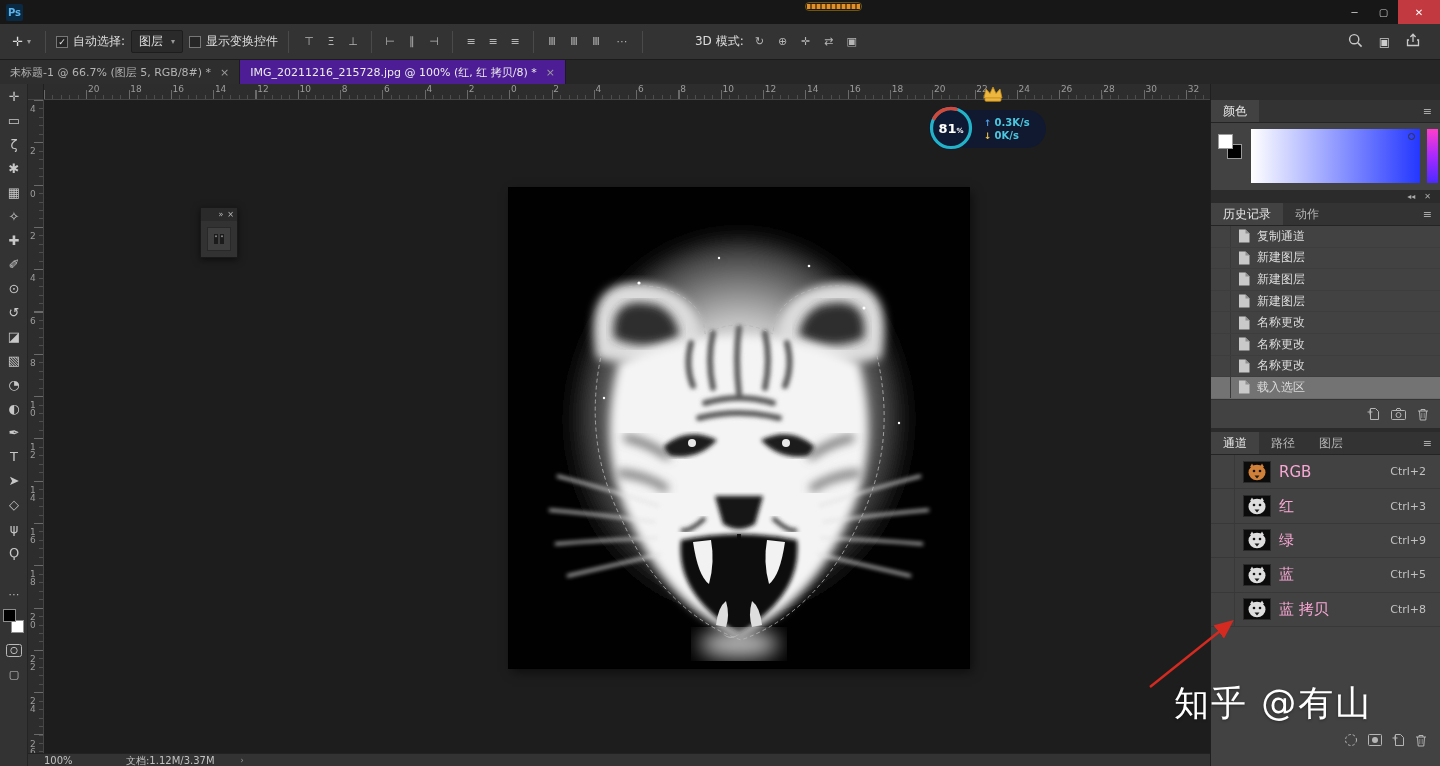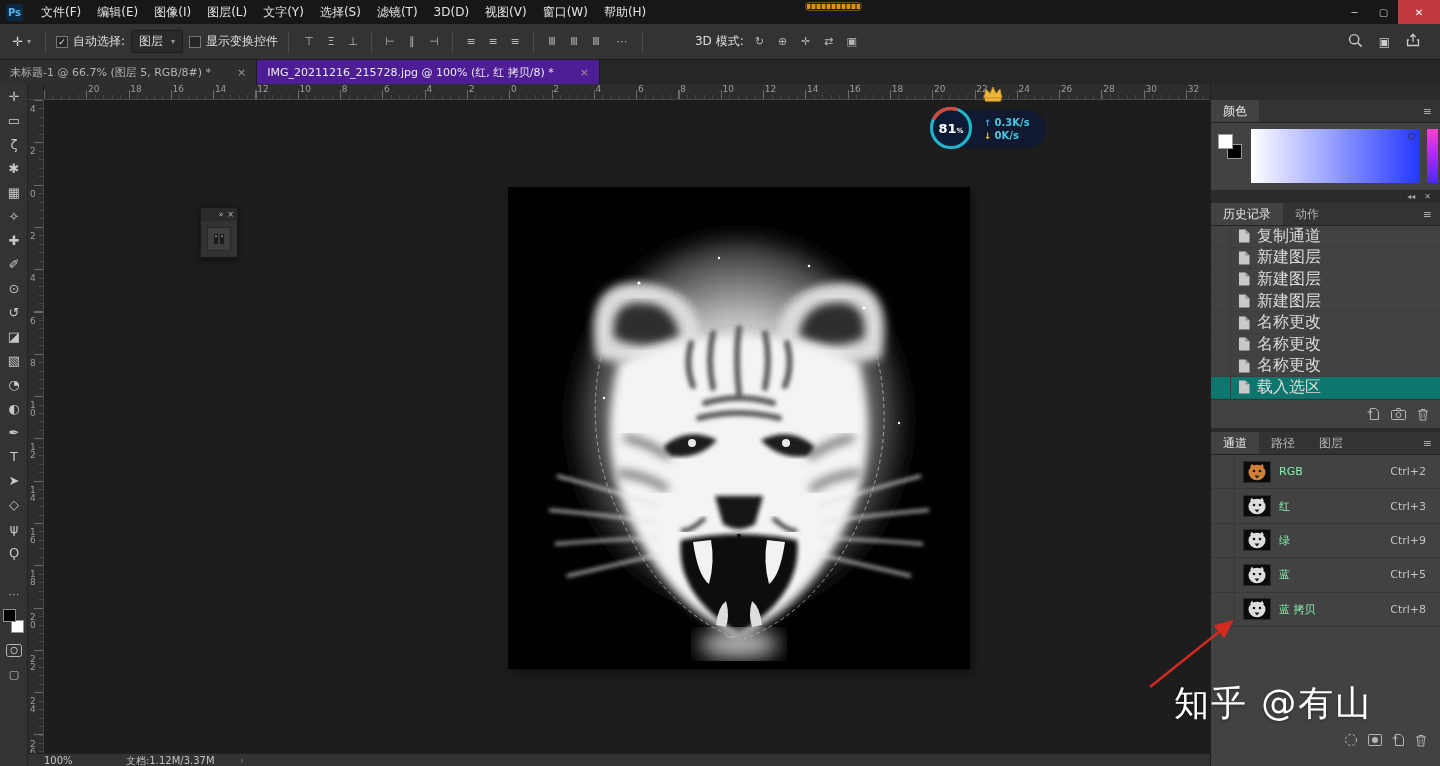--- a/index.html
+++ b/index.html
@@ -32,21 +32,21 @@
             padding:2px 7px;font-size:12px}
   .ob-icon{width:20px;height:19px;display:inline-flex;align-items:center;justify-content:center;color:#b5b5b5;font-size:11px}
   .icon-group{display:inline-flex;gap:2px}
   .align-host{display:flex;align-items:center;gap:4px}
   .opt-label{color:#ddd;font-size:12px;margin-left:42px}
   .m3-host{display:flex;align-items:center;gap:3px}
   .ob-right{margin-left:auto;display:flex;align-items:center;gap:16px;padding-right:12px;color:#ccc}
 
   
   .tabbar{position:absolute;top:60px;left:0;right:0;height:24px;background:#262626;display:flex;z-index:30}
-  .doc-tab{display:flex;align-items:center;gap:26px;padding:0 10px;background:#2e2e2e;border-right:1px solid #1b1b1b;
+  .doc-tab{display:flex;align-items:center;gap:9px;padding:0 10px;background:#2e2e2e;border-right:1px solid #1b1b1b;
            font-size:11px;color:#b3b3b3;white-space:nowrap}
   .doc-tab.active{background:#4c1d95;color:#ececec}
   .tab-close{color:#9a9a9a;font-size:11px}
 
   
   .workspace{position:absolute;top:84px;left:0;right:0;bottom:0}
 
   .toolbox{position:absolute;left:0;top:0;width:28px;bottom:0;background:#333;border-right:1px solid #242424}
   .tool{width:28px;height:24px;display:flex;align-items:center;justify-content:center;color:#c8c8c8;font-size:13px}
   .tb-ellipsis{position:absolute;left:0;top:504px;width:28px;text-align:center;color:#bbb;font-size:11px}
@@ -95,35 +95,35 @@
   .cp-sw.bgb{left:9px;top:15px;background:#000}
   .cp-gradient{flex:1;position:relative;background:linear-gradient(to right,#ffffff,#2437ff)}
   .cp-dot{position:absolute;right:5px;top:4px;width:7px;height:7px;border:1px solid #333;border-radius:50%}
   .cp-hue{width:11px;flex:none;background:linear-gradient(to bottom,#ff3ecb,#a829ff,#4b2bff)}
 
   .history-strip{position:absolute;left:0;right:0;top:106px;height:13px;background:#2b2b2b;display:flex;justify-content:flex-end;
                  align-items:center;gap:9px;padding:0 9px;font-size:8px;color:#aaa}
   .history-panel{position:absolute;left:0;right:0;top:119px;height:225px;background:#424242}
   .history-list{position:absolute;top:23px;left:0;right:0;bottom:29px;overflow:hidden}
   .h-row{height:21.6px;display:flex;align-items:center;border-bottom:1px solid rgba(0,0,0,.07)}
-  .h-row.selected{background:#0f766e}
+  .h-row.selected{background:#737373}
   .h-well{width:20px;align-self:stretch;border-right:1px solid #393939;flex:none}
   .h-icon{width:12px;height:14px;margin:0 7px 0 7px;flex:none;display:flex}
-  .h-label{font-size:16px;color:#dcdcdc;white-space:nowrap}
+  .h-label{font-size:12px;color:#dcdcdc;white-space:nowrap}
   .history-bottom{position:absolute;left:0;right:0;bottom:0;height:29px;border-top:1px solid #343434;
                   display:flex;align-items:center;justify-content:flex-end;gap:11px;padding:0 11px}
   .pbtn{display:flex;align-items:center;justify-content:center}
 
   .channels-panel{position:absolute;left:0;right:0;top:348px;bottom:0;background:#424242}
   .ch-list{position:absolute;top:23px;left:0;right:0;height:241px;overflow:hidden}
   .ch-row{height:34.4px;display:flex;align-items:center;border-bottom:1px solid rgba(0,0,0,.14)}
   .ch-row.selected{background:#5c5c5c}
   .ch-well{width:24px;align-self:stretch;border-right:1px solid #393939;display:flex;align-items:center;justify-content:center;flex:none}
   .ch-thumb{width:26px;height:20px;margin:0 9px;flex:none;outline:1px solid #2a2a2a;display:flex}
-  .ch-name{font-size:11px;color:#86efac;flex:1;white-space:nowrap}
+  .ch-name{font-size:15px;color:#f9a8d4;flex:1;white-space:nowrap}
   .ch-short{font-size:11px;color:#c2c2c2;padding-right:14px}
   .channels-bottom{position:absolute;left:0;right:0;top:296px;height:24px;display:flex;align-items:center;
                    justify-content:flex-end;gap:10px;padding:0 13px}
 
   
   .mini-panel{position:absolute;left:200px;top:207px;width:38px;height:51px;background:#323232;border:1px solid #191919;
               box-shadow:0 2px 7px rgba(0,0,0,.55);z-index:20}
   .mini-head{height:13px;display:flex;justify-content:flex-end;align-items:center;gap:4px;padding:0 3px;font-size:8px;color:#bbb;background:#2a2a2a}
   .mini-body{display:flex;align-items:center;justify-content:center;height:35px}
   .mini-btn{width:24px;height:24px;background:#3e3e3e;border:1px solid #282828;display:flex;align-items:center;justify-content:center}
@@ -144,33 +144,20 @@
   .watermark{position:absolute;left:1174px;top:680px;font-size:35px;color:#fff;z-index:31;letter-spacing:2px;
              font-weight:500;text-shadow:0 1px 3px rgba(0,0,0,.4);white-space:nowrap}
 </style>
 </head>
 <body>
 
 <div class="app">
 
   <header class="titlebar">
     <div class="ps-logo">Ps</div>
-    <nav class="menubar">
-        <span class="menu-item">文件(F)</span>
-        <span class="menu-item">编辑(E)</span>
-        <span class="menu-item">图像(I)</span>
-        <span class="menu-item">图层(L)</span>
-        <span class="menu-item">文字(Y)</span>
-        <span class="menu-item">选择(S)</span>
-        <span class="menu-item">滤镜(T)</span>
-        <span class="menu-item">3D(D)</span>
-        <span class="menu-item">视图(V)</span>
-        <span class="menu-item">窗口(W)</span>
-        <span class="menu-item">帮助(H)</span>
-      </nav>
     <div class="rec-indicator">
         <i></i>
       </div>
     <div class="win-controls">
       <span class="wc">─</span>
       <span class="wc">▢</span>
       <span class="wc close">✕</span>
     </div>
   </header>
 

